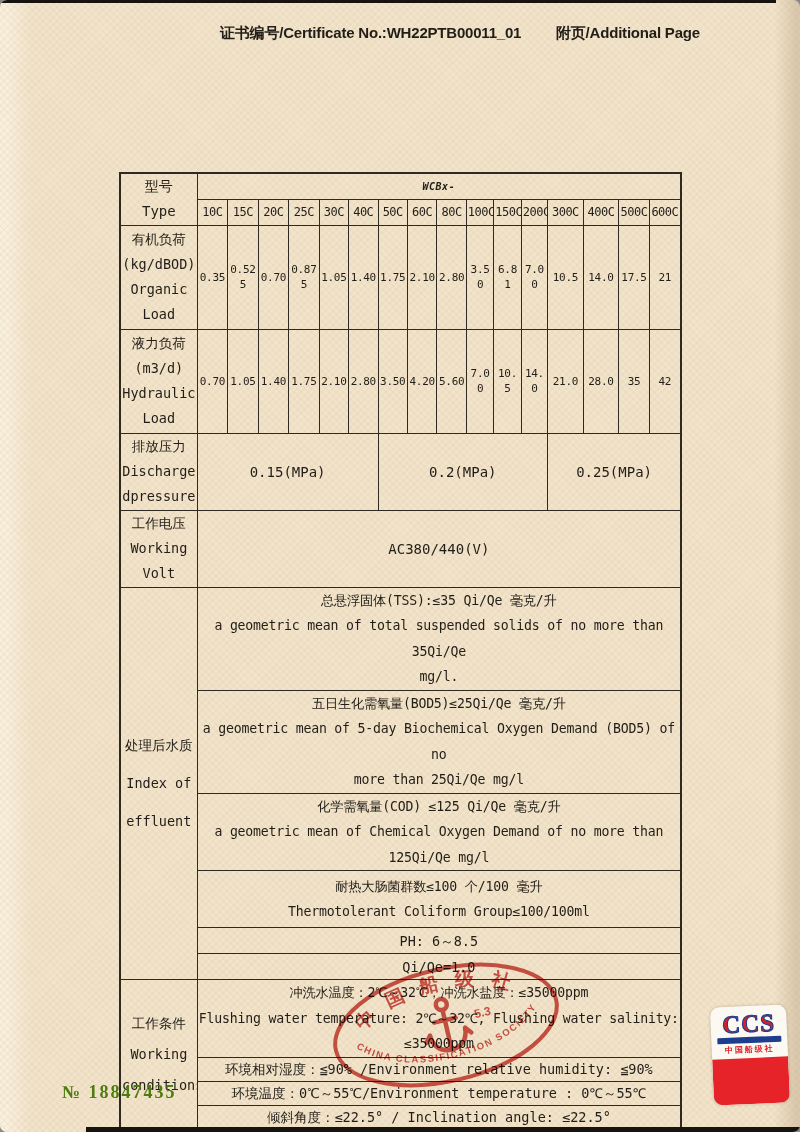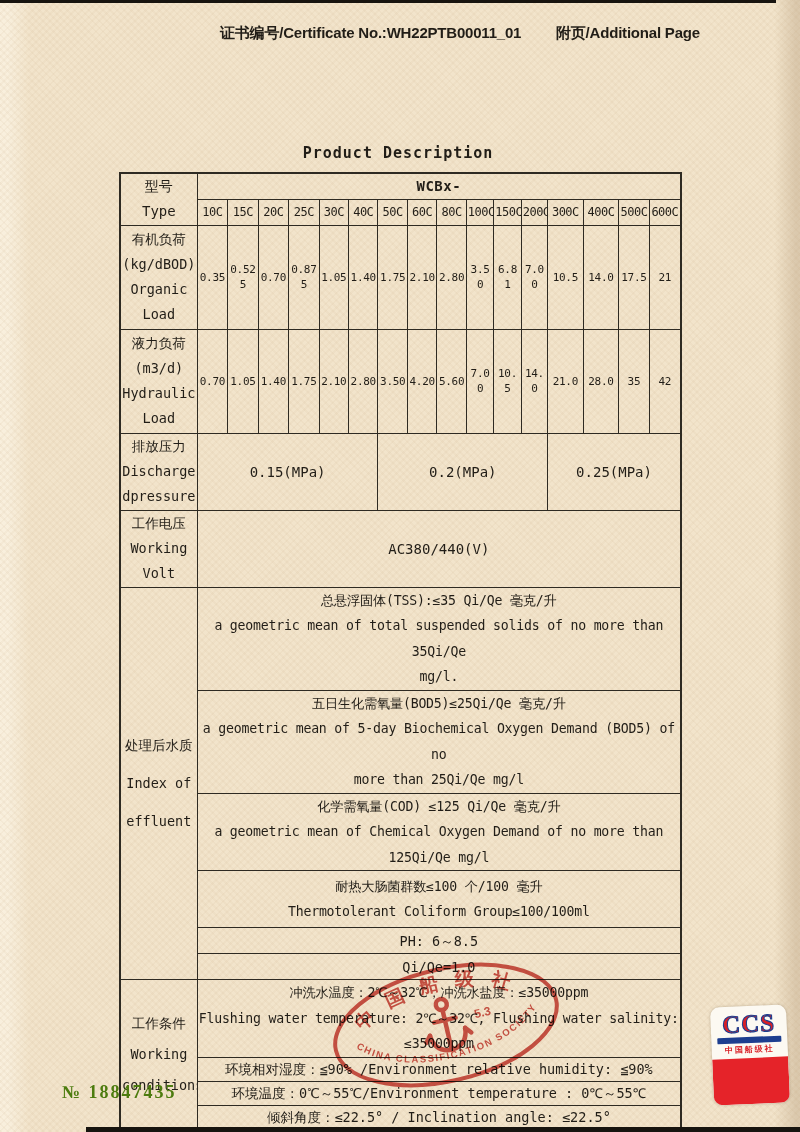--- a/index.html
+++ b/index.html
@@ -1,19 +1,19 @@
 <!DOCTYPE html>
 <html><head>
 <meta charset="utf-8">
 <style>
   html,body{margin:0;padding:0;background:#888;}
   .page{
     position:relative;width:800px;height:1132px;margin:0 auto;
     background:#f2e4cb;overflow:hidden;
-    font-family:"Liberation Sans",sans-serif;color:#211d17;
+    font-family:"Liberation Sans",sans-serif;color:#211d17;border-radius:7px;
   }
   .page::before{ 
     content:"";position:absolute;inset:0;pointer-events:none;z-index:0;
     background:
       repeating-linear-gradient(45deg, rgba(191,158,117,.07) 0 2px, transparent 2px 5px),
       repeating-linear-gradient(-45deg, rgba(191,158,117,.07) 0 2px, transparent 2px 5px),
       linear-gradient(90deg, rgba(255,250,238,.5) 0 8px, transparent 30px),
       linear-gradient(270deg, rgba(150,120,85,.25) 0 4px, transparent 26px);
   }
   .scan-edge-top{position:absolute;left:0;top:0;width:776px;height:3px;background:#17140f;z-index:5;}
@@ -35,21 +35,21 @@
     border:2.4px solid #2e2a22;
   }
   table.product td{
     border:1.5px solid #2e2a22;text-align:center;vertical-align:middle;
     padding:0 1px;white-space:pre-line;overflow:hidden;
   }
   td.lbl{font-size:13.5px;line-height:25px;}
   td.lbl-type{font-size:14px;line-height:25px;}
   td.lbl-eff{line-height:38px;}
   td.lbl-work{line-height:31px;}
-  td.series{font-size:14px;font-weight:bold;letter-spacing:.5px;}
+  td.series{font-size:10px;font-weight:bold;letter-spacing:.5px;font-style:italic;}
   td.hdr{font-size:12px;letter-spacing:-.5px;}
   td.val{font-size:11px;line-height:15px;word-break:break-all;letter-spacing:-.3px;}
   td.spanval{font-size:14px;}
   td.content{font-size:13.2px;line-height:25.5px;letter-spacing:-.2px;}
   td.content-1l{font-size:13.5px;line-height:18px;}
   tr.r-h{height:26px;} tr.r-big{height:104px;} tr.r-mid{height:77px;}
   tr.r-bod{height:80px;} tr.r-col{height:57px;} tr.r-sm{height:26px;margin-left:28px;} tr.r-xs{height:24px;}
 
   .stamp{position:absolute;left:315px;top:948px;z-index:6;opacity:.82;mix-blend-mode:multiply;
     transform:rotate(-13deg);}
@@ -73,21 +73,20 @@
 
 <div class="page">
   <div class="scan-edge-top"></div>
   <div class="scan-edge-bottom"></div>
 
   <div class="doc-header">
     <span class="h-left">证书编号/Certificate No.:WH22PTB00011_01</span>
     <span class="h-right">附页/Additional Page</span>
   </div>
 
-  <div class="doc-subtitle">Product Description</div>
 
   <table class="product">
     <colgroup>
       <col style="width:76px">
         <col style="width:30px">
         <col style="width:30px">
         <col style="width:30px">
       <col style="width:30px">
         <col style="width:29px">
         <col style="width:29px">

